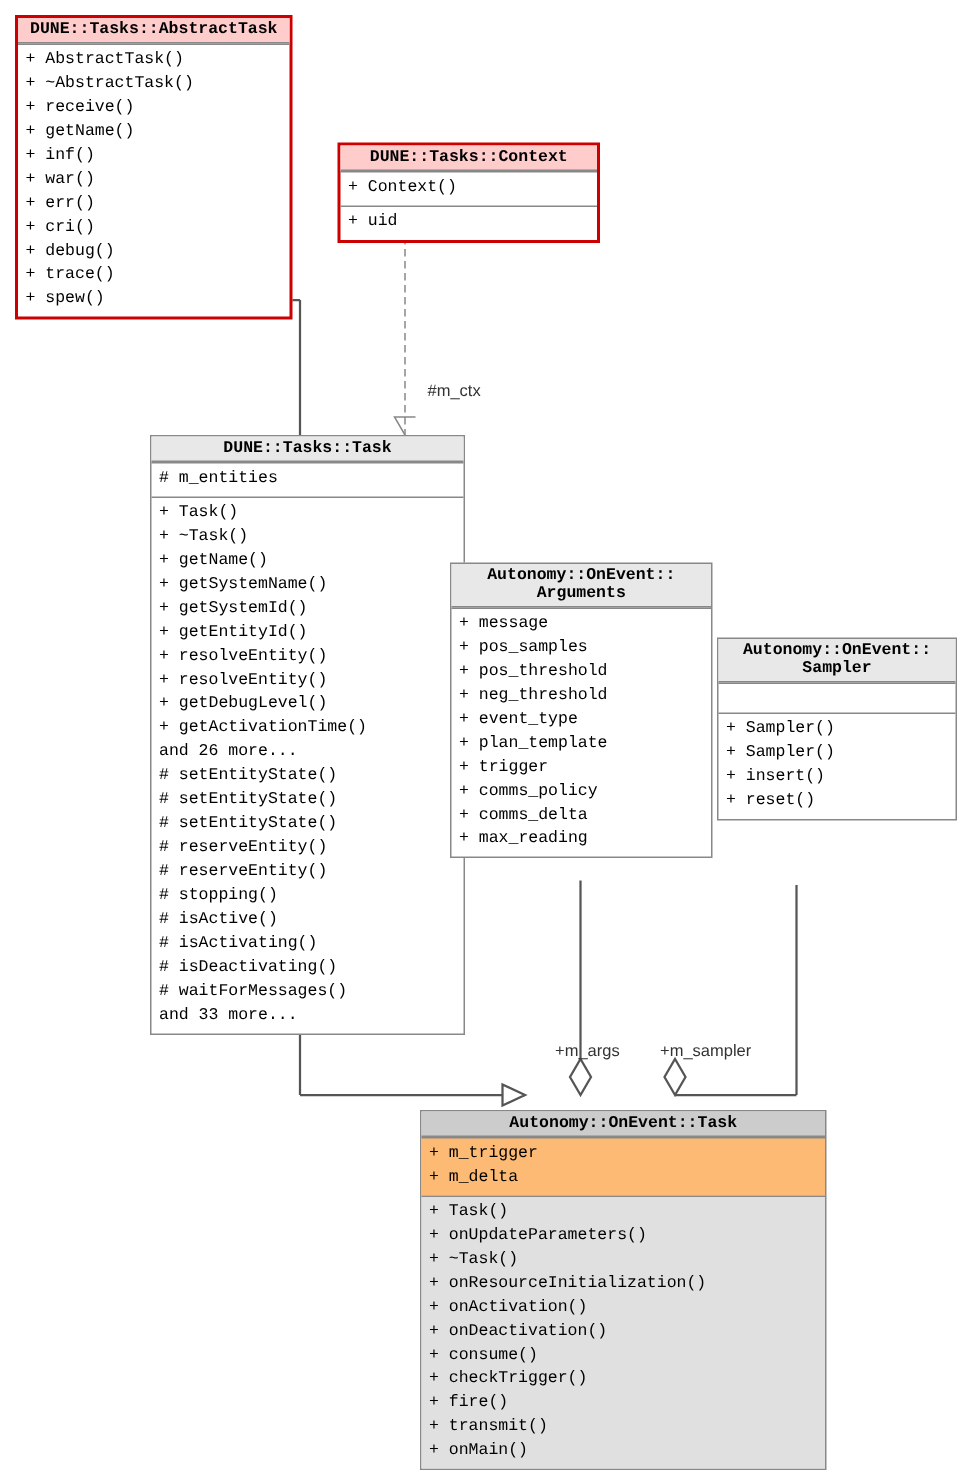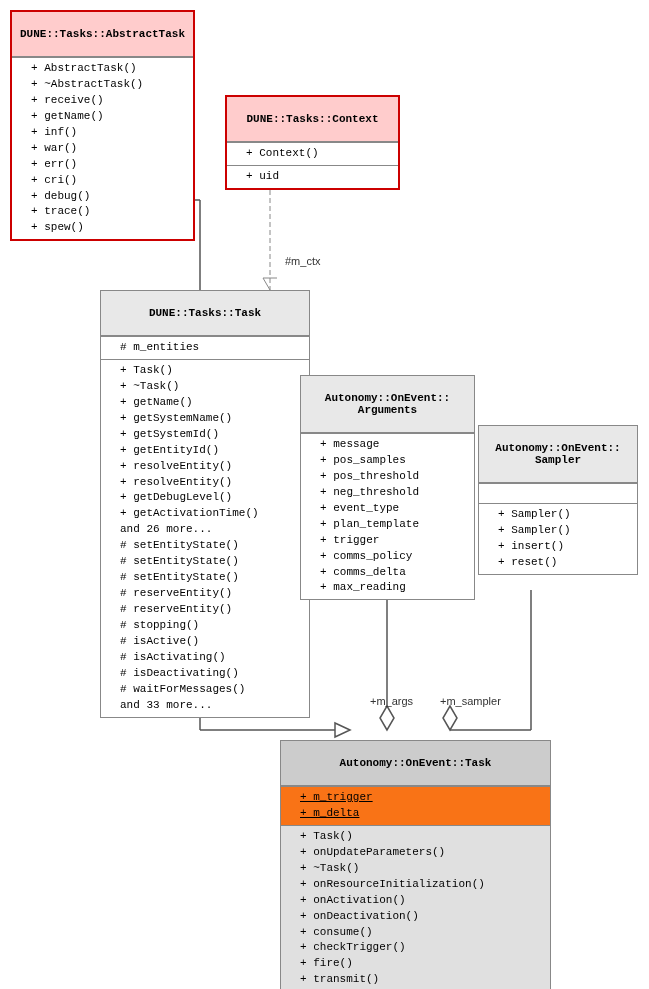--- a/index.html
+++ b/index.html
@@ -21,31 +21,31 @@
       position: absolute;
       border: 1px solid #888;
       background: #fff;
     }
     .uml-box.red-border {
       border: 2px solid #cc0000;
     }
     .uml-box-title {
       background: #e8e8e8;
       border-bottom: 1px solid #888;
-      padding: 16px 5px;
+      padding: 2px 5px;
       text-align: center;
       font-weight: bold;
       font-size: 11px;
     }
     .uml-box-title.red-bg {
       background: #ffcccc;
     }
     .uml-box-section {
       border-top: 1px solid #888;
-      padding: 3px 19px;
+      padding: 3px 5px;
     }
     .uml-box-section p {
       line-height: 1.45;
       white-space: nowrap;
     }
     svg.diagram-svg {
       position: absolute;
       top: 0; left: 0;
       width: 649px;
       height: 989px;
@@ -178,21 +178,21 @@
       <p>+ reset()</p>
     </div>
   </div>
 
   <div class="label-text" style="left:370px; top:695px;">+m_args</div>
 
   <div class="label-text" style="left:440px; top:695px;">+m_sampler</div>
 
   <div class="uml-box" style="left:280px; top:740px; width:271px;">
     <div class="uml-box-title" style="background:#cccccc;">Autonomy::OnEvent::Task</div>
-    <div class="uml-box-section" style="background:#f97316;text-decoration:underline;">
+    <div class="uml-box-section" style="background:#fdba74;">
       <p>+ m_trigger</p>
       <p>+ m_delta</p>
     </div>
     <div class="uml-box-section" style="background:#e0e0e0;">
       <p>+ Task()</p>
       <p>+ onUpdateParameters()</p>
       <p>+ ~Task()</p>
       <p>+ onResourceInitialization()</p>
       <p>+ onActivation()</p>
       <p>+ onDeactivation()</p>

